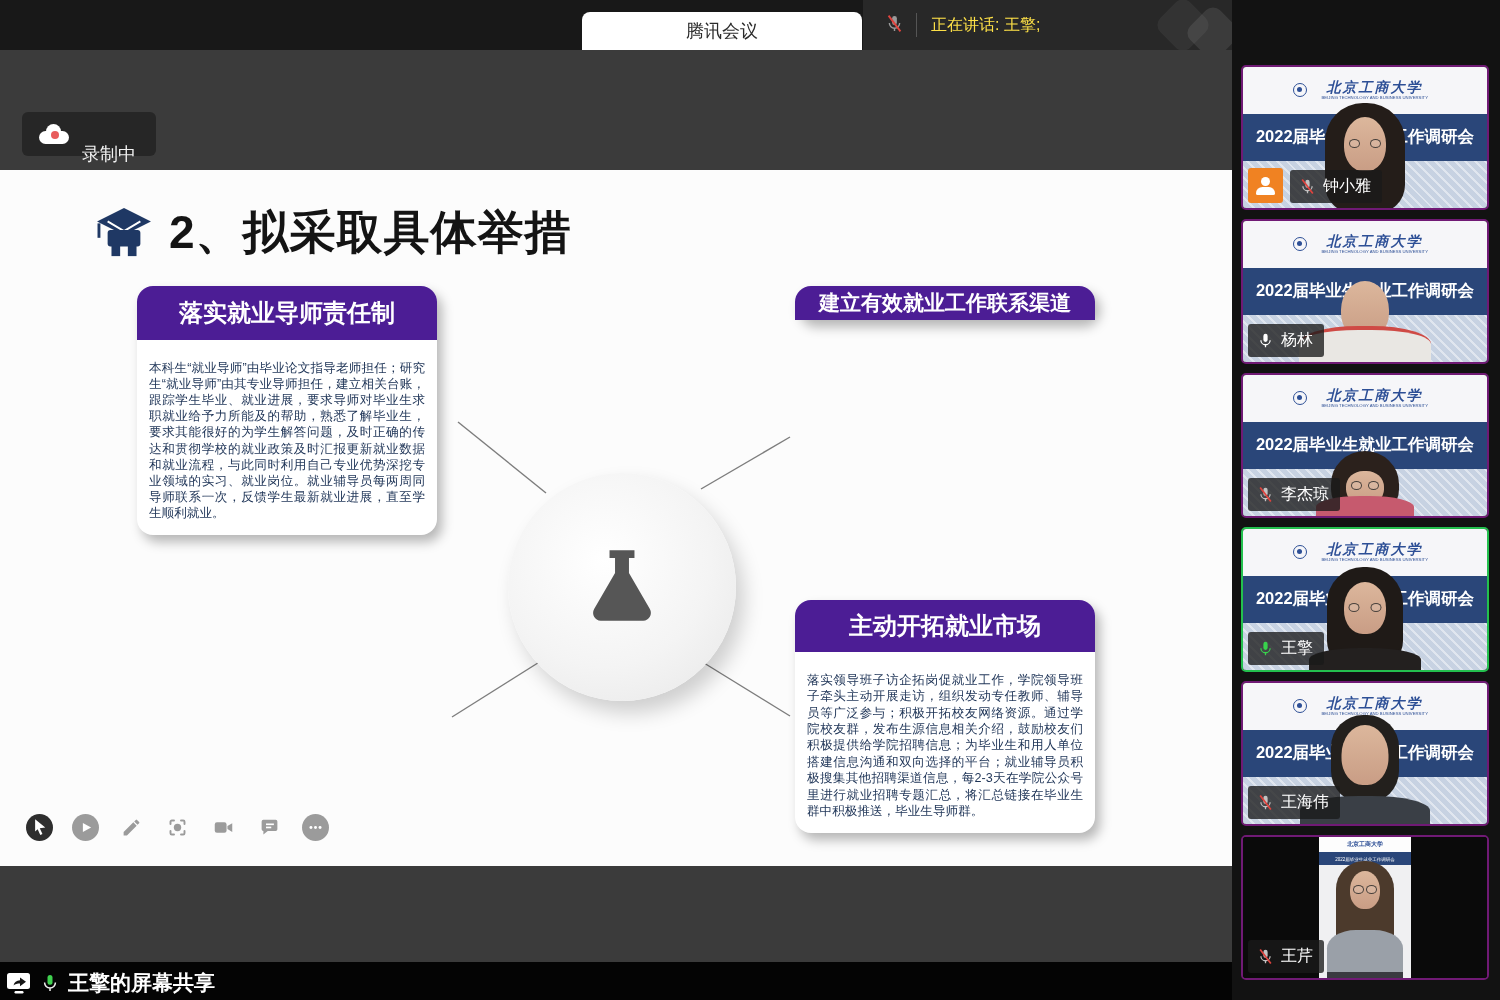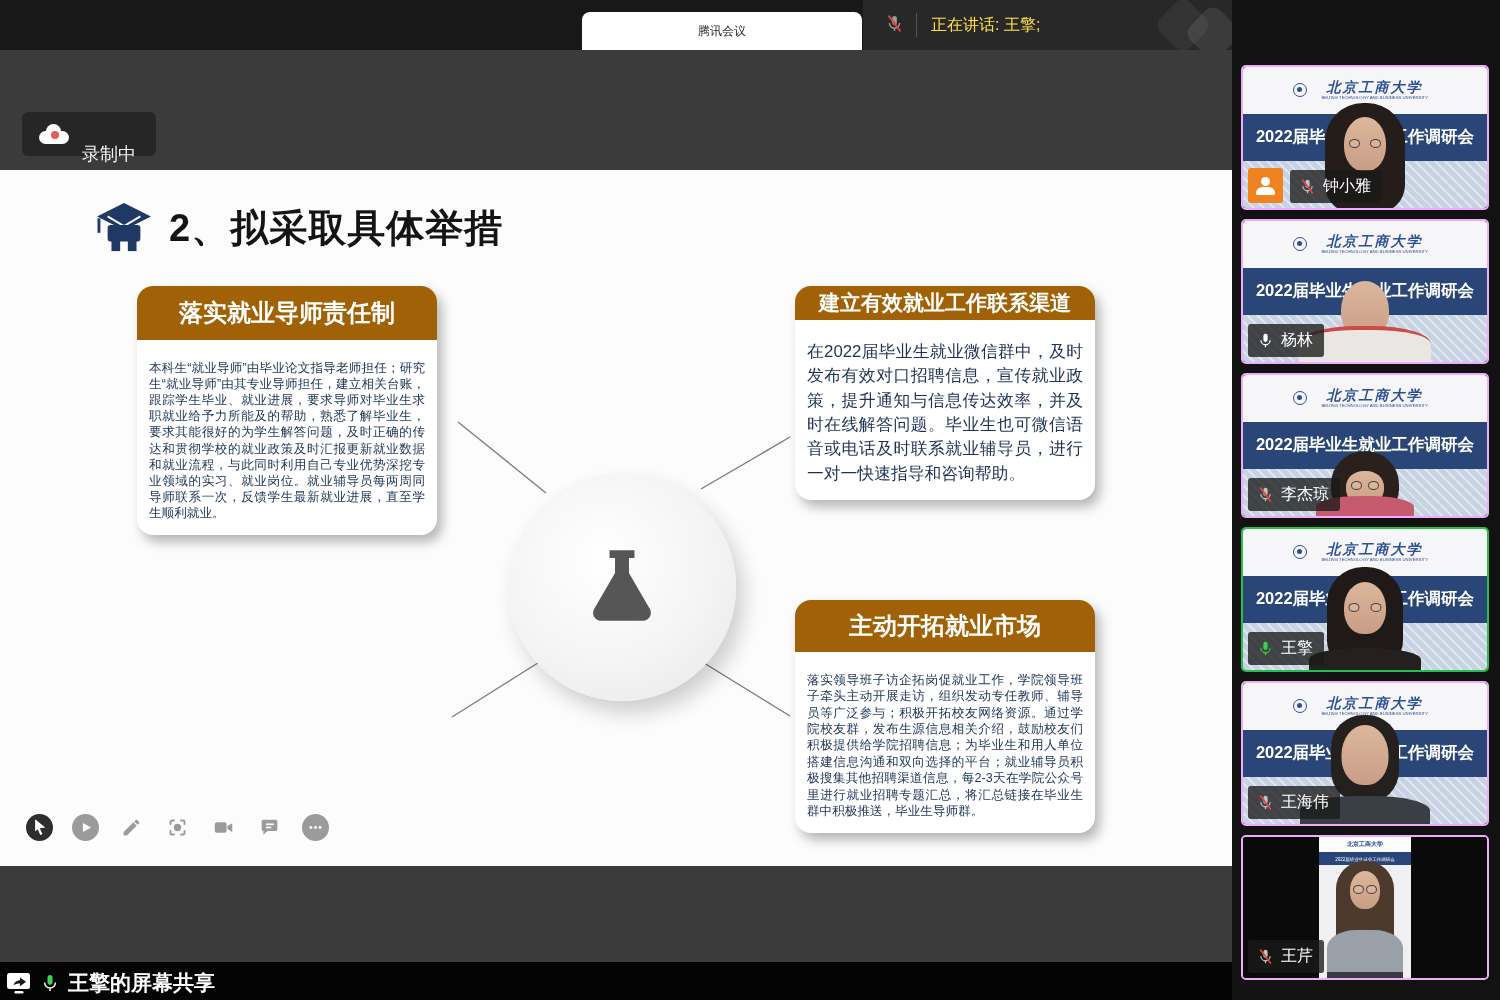--- a/index.html
+++ b/index.html
@@ -3,21 +3,21 @@
 <meta charset="utf-8">
 <style>
   html,body{margin:0;padding:0;background:#101010;}
   .app{position:relative;width:1500px;height:1000px;background:#1a1a1a;overflow:hidden;
        font-family:"Liberation Sans","DejaVu Sans",sans-serif;}
 
   
   .titlebar{position:absolute;left:0;top:0;width:1500px;height:50px;background:#181818;}
   .title-tab{position:absolute;left:582px;top:12px;width:280px;height:38px;background:#ffffff;
              border-radius:8px 8px 0 0;display:flex;align-items:center;justify-content:center;
-             color:#2b2b2b;font-size:12px;}
+             color:#2b2b2b;font-size:18px;}
   .speak-seg{position:absolute;left:863px;top:0;width:637px;height:50px;background:#282828;
              display:flex;align-items:center;}
   .seg-mic{margin-left:22px;}
   .seg-div{width:1px;height:24px;background:#555;margin:0 14px 0 12px;}
   .speak-label{color:#fde047;font-size:16px;}
   .wm{position:absolute;left:1150px;top:0;width:110px;height:50px;overflow:hidden;pointer-events:none;}
   .wm i{position:absolute;width:42px;height:42px;border-radius:10px;background:rgba(255,255,255,0.055);transform:rotate(45deg);}
   .wm i:nth-child(1){left:12px;top:4px;}
   .wm i:nth-child(2){left:42px;top:12px;background:rgba(255,255,255,0.09);}
   .win-controls{position:absolute;right:6px;top:0;height:50px;display:flex;}
@@ -30,26 +30,26 @@
              display:flex;align-items:center;gap:12px;padding:0 20px 0 16px;}
   .cloud{position:relative;width:32px;height:20px;}
   .cloud::before{content:"";position:absolute;left:1px;bottom:0;width:30px;height:13px;background:#fff;border-radius:7px;}
   .cloud::after{content:"";position:absolute;left:8px;top:0;width:15px;height:15px;background:#fff;border-radius:50%;}
   .cloud b{position:absolute;left:13px;top:7px;width:8px;height:8px;background:#e85b5b;border-radius:50%;z-index:2;}
   .rec-label{color:#f2f2f2;font-size:18px;margin-top:39px;}
 
   
   .slide{position:absolute;left:0;top:120px;width:1232px;height:696px;background:#fcfcfc;}
   .slide-title{position:absolute;left:95px;top:32px;display:flex;align-items:center;gap:16px;}
-  .slide-title h1{margin:0;font-size:38px;color:#141414;font-weight:bold;letter-spacing:1px;}
+  .slide-title h1{margin:0;font-size:46px;color:#141414;font-weight:bold;letter-spacing:1px;}
   .connectors{position:absolute;left:0;top:0;}
 
   .bx{position:absolute;width:300px;background:#ffffff;border-radius:16px;
       box-shadow:5px 7px 12px rgba(0,0,0,0.28);}
-  .bx h3{margin:0;background:#a16207;color:#fff;text-align:center;border-radius:16px 16px 0 0;font-weight:bold;}
+  .bx h3{margin:0;background:#4c1d95;color:#fff;text-align:center;border-radius:16px 16px 0 0;font-weight:bold;}
   .bx p{margin:0;padding:20px 12px 14px;color:#1d3356;text-align:justify;}
   .bx-tl{left:137px;top:116px;}  .bx-tl h3{font-size:24px;padding:11px 0;} .bx-tl p{font-size:12.6px;line-height:1.28;}
   .bx-tr{left:795px;top:116px;}  .bx-tr h3{font-size:21px;padding:3px 0;} .bx-tr p{font-size:16.8px;line-height:1.45;}
   .bx-bl{left:137px;top:426px;}  .bx-bl h3{font-size:23px;padding:11px 0;} .bx-bl p{font-size:13.6px;line-height:1.3;}
   .bx-br{left:795px;top:430px;}  .bx-br h3{font-size:24px;padding:10px 16px;} .bx-br p{font-size:12.6px;line-height:1.3;}
 
   .center-circle{position:absolute;left:508px;top:303px;width:228px;height:228px;border-radius:50%;
       background:radial-gradient(circle at 42% 38%, #ffffff 0%, #f4f4f4 55%, #e6e6e6 100%);
       box-shadow:8px 12px 20px rgba(0,0,0,0.18);display:flex;align-items:center;justify-content:center;}
 
@@ -58,21 +58,21 @@
   .tb.dark{background:#2e2e2e;} .tb.gray{background:#9b9b9b;} .tb.plain{background:transparent;}
   .tb svg{width:21px;height:21px;}
 
   
   .bottom-strip{position:absolute;left:0;bottom:0;width:1479px;height:38px;background:#040404;}
   .share-banner{position:absolute;left:6px;bottom:3px;display:flex;align-items:center;gap:8px;}
   .share-banner .lbl{color:#ffffff;font-size:21px;font-weight:bold;}
 
   
   .sidebar{position:absolute;left:1232px;top:0;width:268px;height:1000px;background:#121212;}
-  .tile{position:absolute;left:9px;width:248px;height:145px;background:#000;border:2px solid #f0abfc;
+  .tile{position:absolute;left:9px;width:248px;height:145px;background:#000;border:2px solid #701a75;
         border-radius:5px;box-sizing:border-box;}
   .tile[data-speaking="true"]{border-color:#23c04e;}
   .t0{top:65px;} .t1{top:219px;} .t2{top:373px;} .t3{top:527px;} .t4{top:681px;} .t5{top:835px;}
   .video{position:relative;width:100%;height:100%;overflow:hidden;border-radius:3px;background:#000;}
   .vb-top{position:absolute;left:0;top:0;width:100%;height:33%;background:#f6f6f9;
           display:flex;align-items:center;justify-content:center;gap:5px;z-index:1;}
   .seal{width:14px;height:14px;border:1.6px solid #2d4f96;border-radius:50%;position:relative;box-sizing:border-box;}
   .seal::after{content:"";position:absolute;left:3px;top:3px;width:5px;height:5px;background:#2d4f96;border-radius:50%;}
   .uni-block{display:flex;flex-direction:column;align-items:center;line-height:1;}
   .uni-zh{color:#2d4f96;font-weight:bold;font-size:14px;font-style:italic;letter-spacing:2px;}
@@ -196,21 +196,20 @@
         </svg>
         <h1>2、拟采取具体举措</h1>
       </div>
 
       <div class="bx bx-tl">
         <h3>落实就业导师责任制</h3>
         <p>本科生“就业导师”由毕业论文指导老师担任；研究生“就业导师”由其专业导师担任，建立相关台账，跟踪学生毕业、就业进展，要求导师对毕业生求职就业给予力所能及的帮助，熟悉了解毕业生，要求其能很好的为学生解答问题，及时正确的传达和贯彻学校的就业政策及时汇报更新就业数据和就业流程，与此同时利用自己专业优势深挖专业领域的实习、就业岗位。就业辅导员每两周同导师联系一次，反馈学生最新就业进展，直至学生顺利就业。</p>
       </div>
       <div class="bx bx-tr">
         <h3>建立有效就业工作联系渠道</h3>
-        <p>在2022届毕业生就业微信群中，及时发布有效对口招聘信息，宣传就业政策，提升通知与信息传达效率，并及时在线解答问题。毕业生也可微信语音或电话及时联系就业辅导员，进行一对一快速指导和咨询帮助。</p>
       </div>
       <div class="bx bx-br">
         <h3>主动开拓就业市场</h3>
         <p>落实领导班子访企拓岗促就业工作，学院领导班子牵头主动开展走访，组织发动专任教师、辅导员等广泛参与；积极开拓校友网络资源。通过学院校友群，发布生源信息相关介绍，鼓励校友们积极提供给学院招聘信息；为毕业生和用人单位搭建信息沟通和双向选择的平台；就业辅导员积极搜集其他招聘渠道信息，每2-3天在学院公众号里进行就业招聘专题汇总，将汇总链接在毕业生群中积极推送，毕业生导师群。</p>
       </div>
 
       <div class="center-circle">
         <svg width="88" height="88" viewBox="0 0 24 24">
           <path d="M8.6 2h6.8v2.1h-1.5v4.1l5.7 9.8c.8 1.4-.2 3.2-1.8 3.2H6.2c-1.6 0-2.6-1.8-1.8-3.2l5.7-9.8V4.1H8.6z" fill="#565656"></path>
         </svg>

